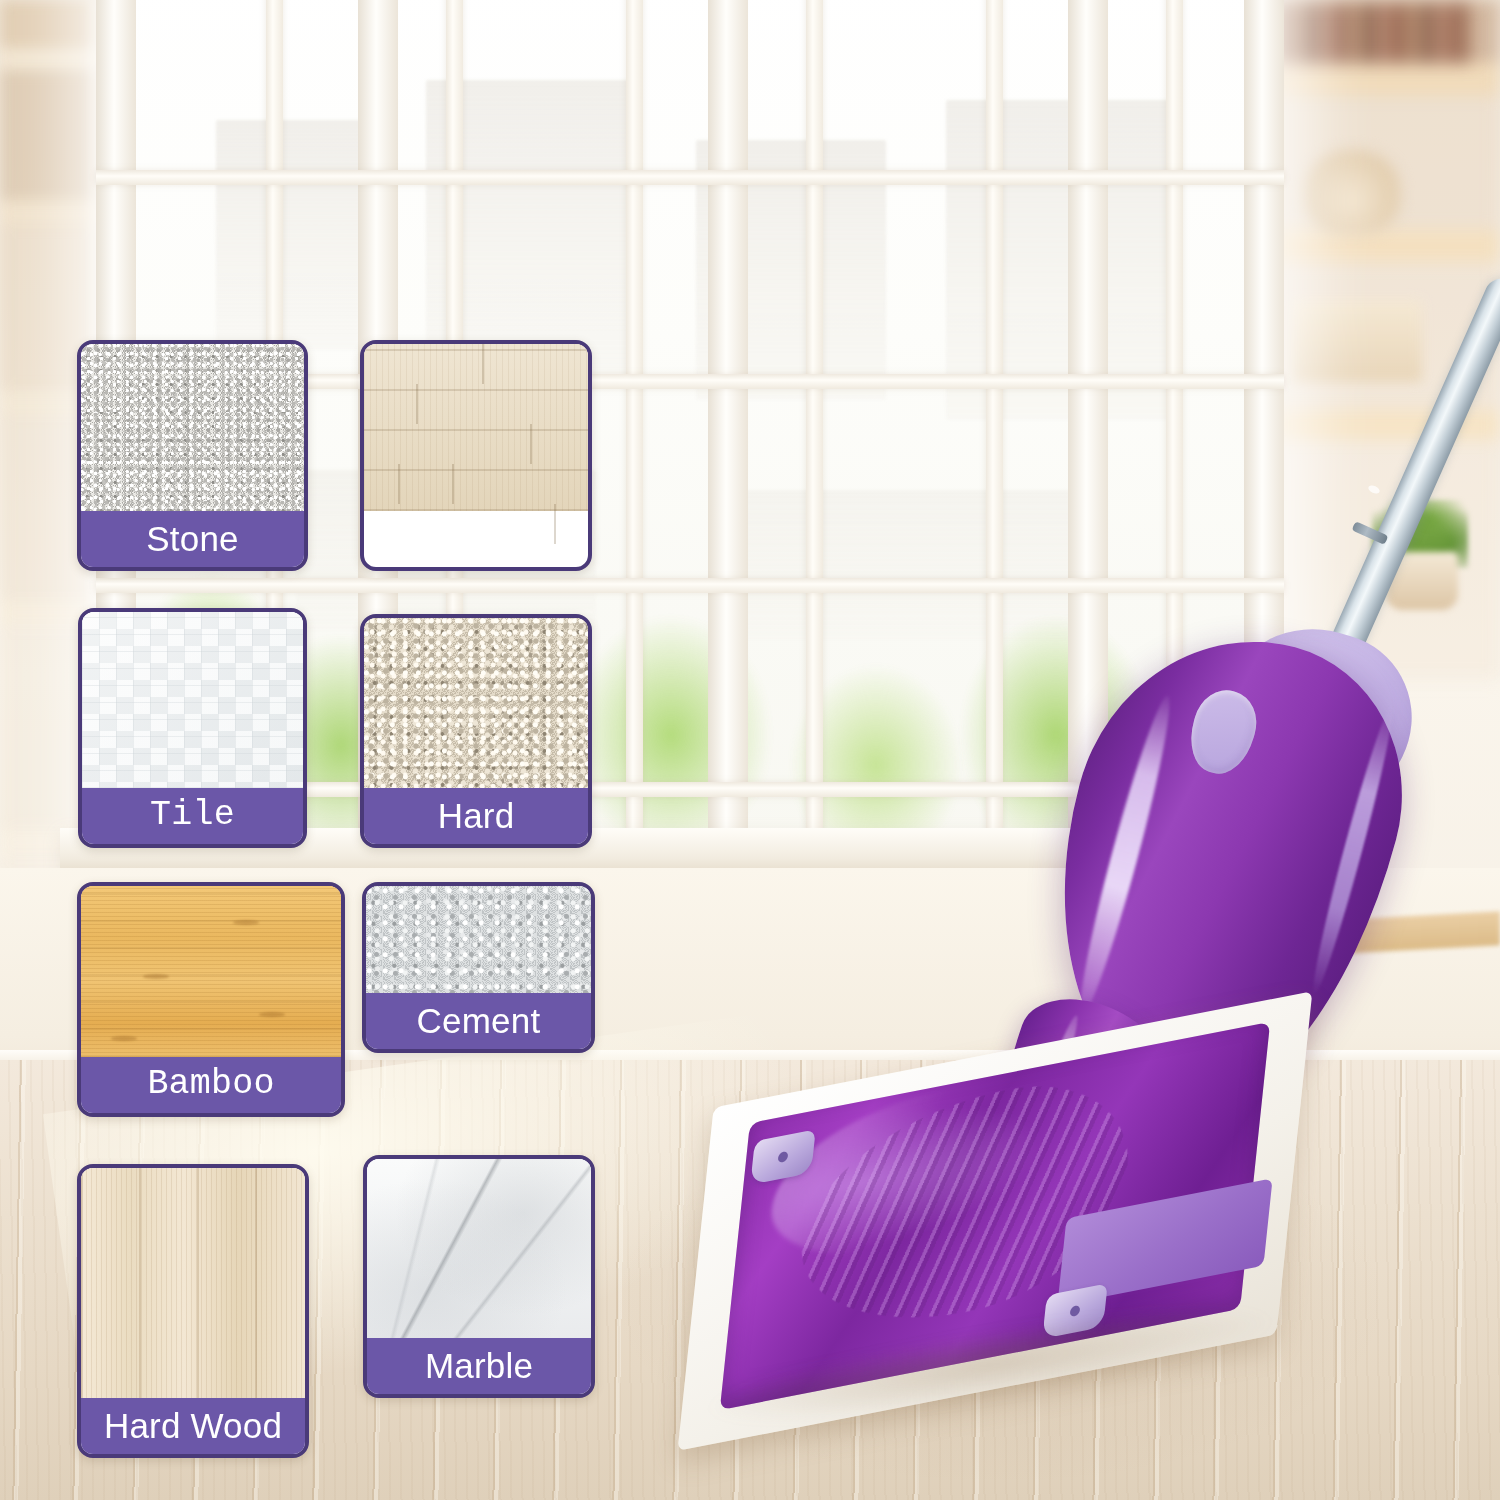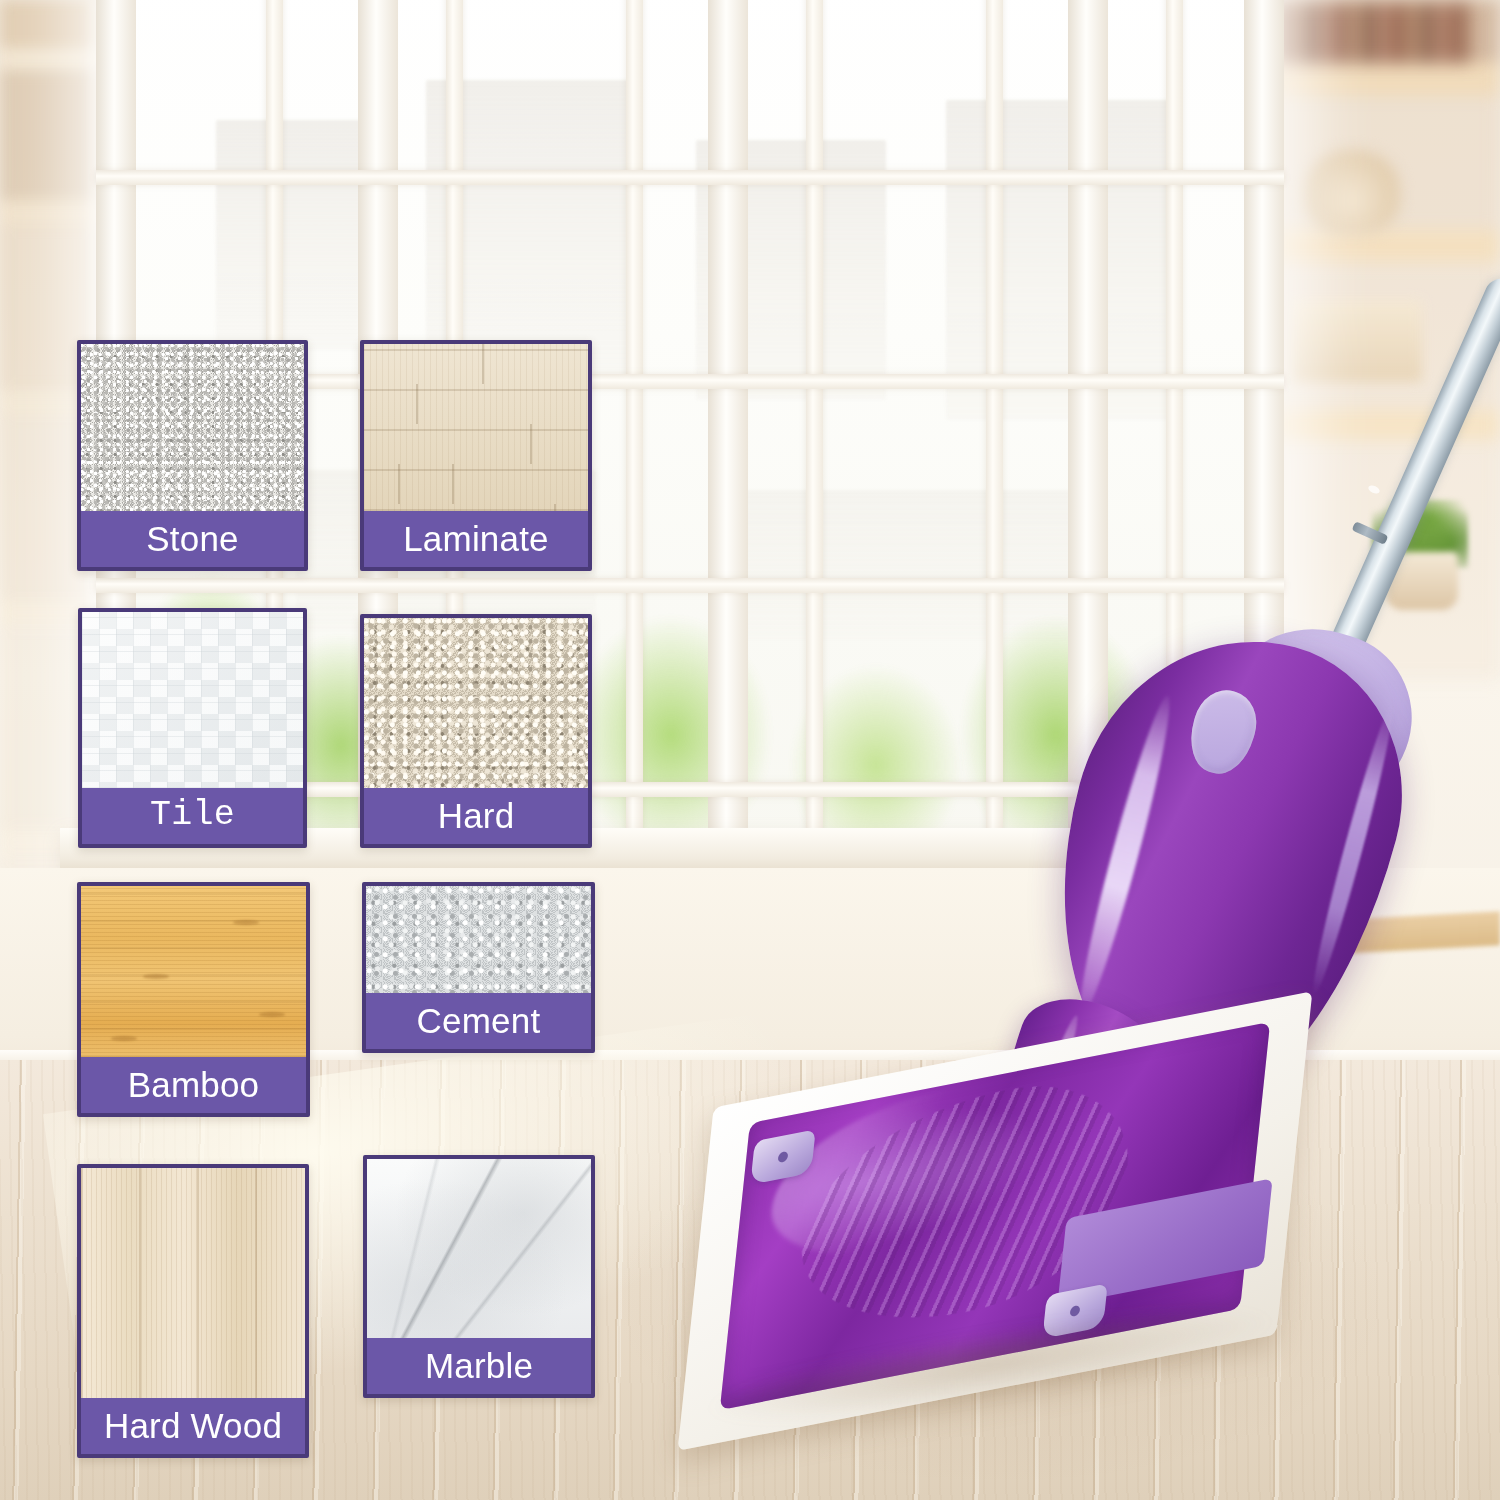--- a/index.html
+++ b/index.html
@@ -238,21 +238,21 @@
     text-shadow: 0 1px 0 rgba(255,255,255,.35);
   }
   .headline .hl-line.l2 { font-size: 84px; }
 
   
   .cards { position: absolute; left: 0; top: 0; z-index: 25; }
 
   .card {
     position: absolute;
     border: 4px solid #4a3a79;
-    border-radius: 2px;
+    border-radius: 16px;
     overflow: hidden;
     background: #fff;
     box-shadow: 0 3px 10px rgba(90,70,40,.18);
   }
   .swatch {
     position: absolute; left: 0; right: 0; top: 0;
     bottom: 56px;
   }
   .card-label {
     position: absolute; left: 0; right: 0; bottom: 0;
@@ -643,36 +643,35 @@
       <div class="swatch tex-laminate">
         <div class="lam-seams">
           <i style="left:118px; top:0px;"></i>
           <i style="left:52px;  top:40px;"></i>
           <i style="left:166px; top:80px;"></i>
           <i style="left:88px;  top:120px;"></i>
           <i style="left:190px; top:160px;"></i>
           <i style="left:34px;  top:120px;"></i>
         </div>
       </div>
-      <div class="card-label">Laminate</div>
     </div>
 
     <div class="card" style="left:78px; top:608px; width:229px; height:240px;font-family:Liberation Mono, monospace;">
       <div class="swatch tex-tile">
         <div class="tile-overlay"></div>
       </div>
       <div class="card-label">Tile</div>
     </div>
 
     <div class="card" style="left:360px; top:614px; width:232px; height:234px;">
       <div class="swatch tex-vinyl"></div>
       <div class="card-label">Hard</div>
     </div>
 
-    <div class="card" style="left:77px; top:882px; width:233px; height:235px;">
+    <div class="card" style="left:77px; top:882px; width:268px; height:235px;font-family:Liberation Mono, monospace;">
       <div class="swatch tex-bamboo">
         <div class="bamboo-knots">
           <i style="left:152px; top:34px;"></i>
           <i style="left:62px;  top:88px;"></i>
           <i style="left:178px; top:126px;"></i>
           <i style="left:30px;  top:150px;"></i>
         </div>
       </div>
       <div class="card-label">Bamboo</div>
     </div>

